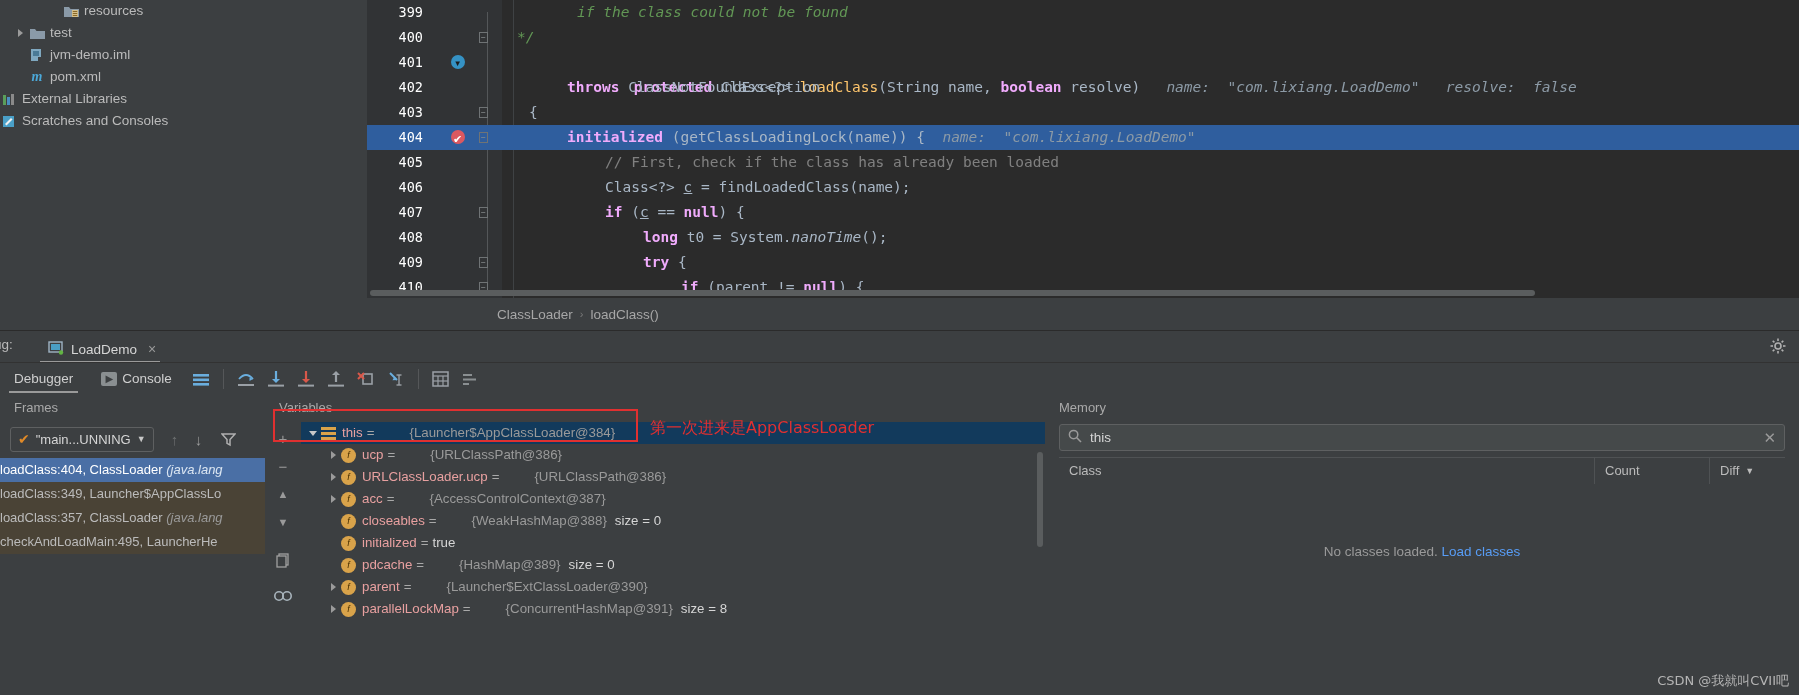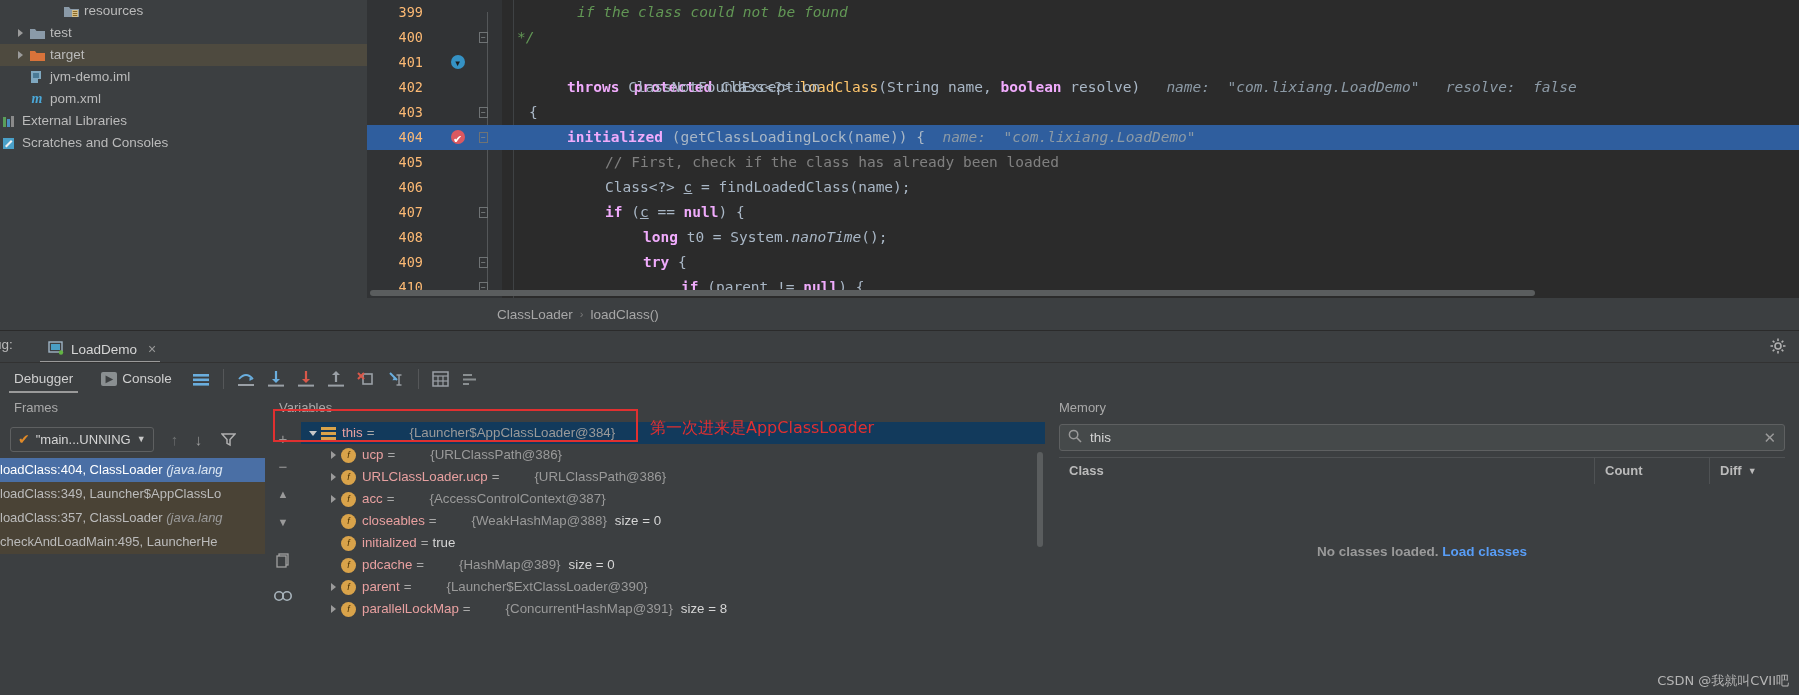--- a/index.html
+++ b/index.html
@@ -36,21 +36,21 @@
   }
   .gutter-bg { position: absolute; left: 0; top: 0; width: 135px; height: 298px; background: #313335; }
   .code-area { position: absolute; left: 0; top: 0; width: 1432px; height: 298px; }
   .cline {
     position: relative; height: 25px; line-height: 25px;
     font-family: "DejaVu Sans Mono", monospace; font-size: 14.5px; white-space: pre;
   }
   .cline.hl { background: #2f5e9e; }
   .lnum {
     position: absolute; left: 0; top: 0; width: 56px; text-align: right;
-    color: #fdba74; font-size: 13.5px; font-family: "DejaVu Sans Mono", monospace;
+    color: #ffffff; font-size: 13.5px; font-family: "DejaVu Sans Mono", monospace;
   }
   .ctext { position: absolute; left: 150px; top: 0; }
   .bpt {
     position: absolute; left: 84px; top: 5px; width: 14px; height: 14px;
     border-radius: 50%; background: #db5860;
   }
   .bpt::after {
     content: "✔"; position: absolute; left: 2px; top: -3px;
     font-size: 11px; color: #ffffff; font-family: "DejaVu Sans", sans-serif;
   }
@@ -191,21 +191,21 @@
 
   
   .mem-search {
     margin: 2px 14px 0 14px; height: 27px; display: flex; align-items: center;
     border: 1px solid #5e6061; border-radius: 3px; background: #45494a; padding: 0 8px; gap: 8px;
   }
   .mem-search input {
     flex: 1; background: transparent; border: none; outline: none;
     color: #d6d6d6; font-size: 13.5px; font-family: "Liberation Sans", sans-serif;
   }
-  .mem-table { margin: 6px 14px 0 14px; border-top: 1px solid #4f5254; font-weight: bold; }
+  .mem-table { margin: 6px 14px 0 14px; border-top: 1px solid #4f5254; }
   .mem-head { display: flex; height: 26px; align-items: center; font-size: 13px; color: #bbbbbb; }
   .mh { padding-left: 10px; border-right: 1px solid #4f5254; height: 26px; line-height: 26px; }
   .mh-class { flex: 1; }
   .mh-count { width: 115px; }
   .mh-diff { width: 75px; border-right: none; display: flex; align-items: center; gap: 6px; }
   .mem-empty { text-align: center; font-size: 13.5px; color: #9a9a9a; padding-top: 60px; }
   .mem-link { color: #589df6; }
 
   .watermark {
     position: absolute; right: 10px; bottom: 5px;
@@ -235,31 +235,20 @@
       <div class="tree-row" style="padding-left:12px">
         <span class="tw">
             <i class="arrow"></i>
           </span>
         <span class="ico">
           <svg width="15" height="13">
               <path d="M0 2h5l1.5 2H15v8H0z" fill="#8a9aa8"></path>
             </svg>
         </span>
         <span class="tree-label">test</span>
-      </div>
-      <div class="tree-row selected" style="padding-left:12px">
-        <span class="tw">
-            <i class="arrow"></i>
-          </span>
-        <span class="ico">
-          <svg width="15" height="13">
-              <path d="M0 2h5l1.5 2H15v8H0z" fill="#d9733a"></path>
-            </svg>
-        </span>
-        <span class="tree-label">target</span>
       </div>
       <div class="tree-row" style="padding-left:28px">
         <span class="ico">
           <svg width="14" height="14">
               <rect x="1" y="1" width="10" height="12" fill="#7fa8c0"></rect>
               <rect x="3" y="3" width="6" height="5" fill="#4a7a96"></rect>
               <rect x="8" y="9" width="4" height="4" fill="#3c3f41"></rect>
             </svg>
         </span>
         <span class="tree-label">jvm-demo.iml</span>

